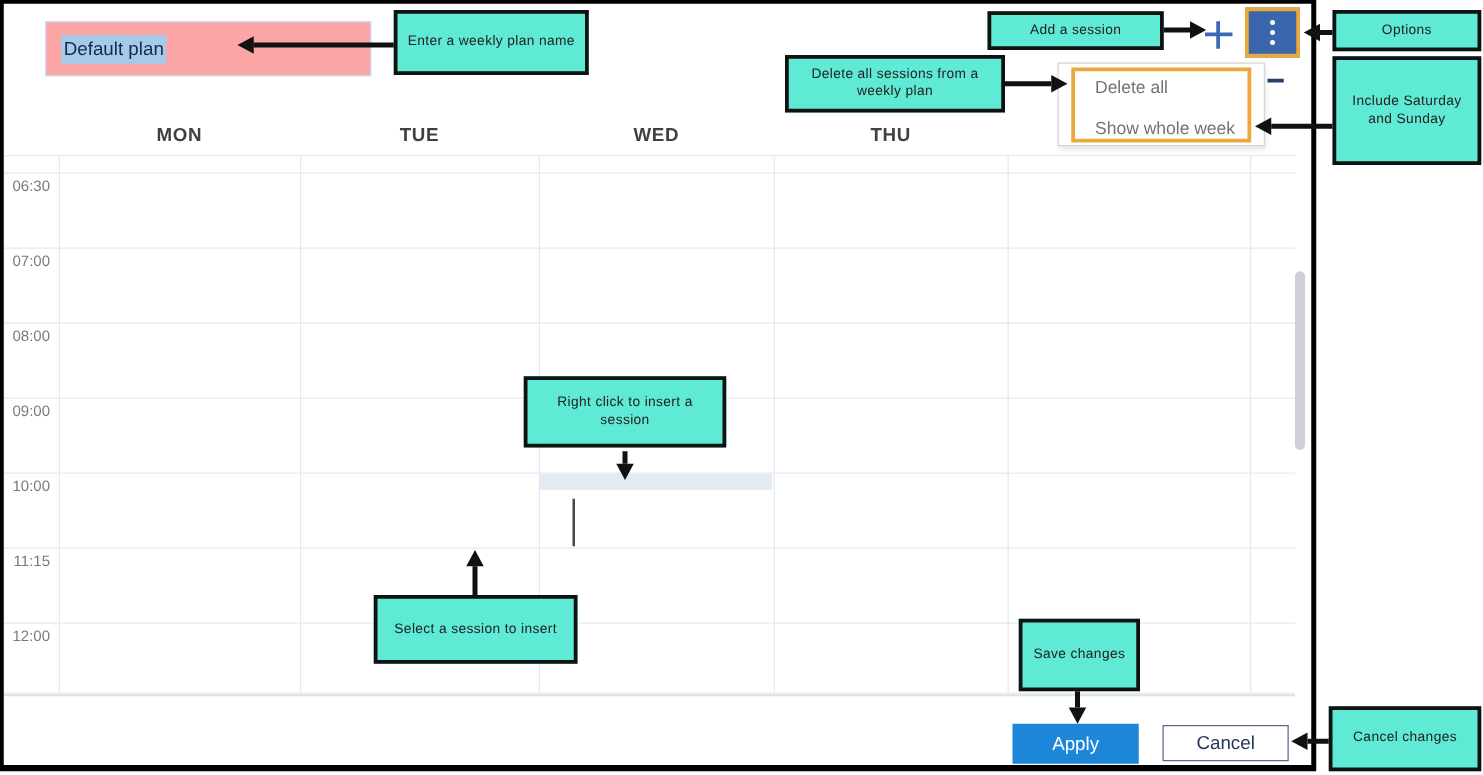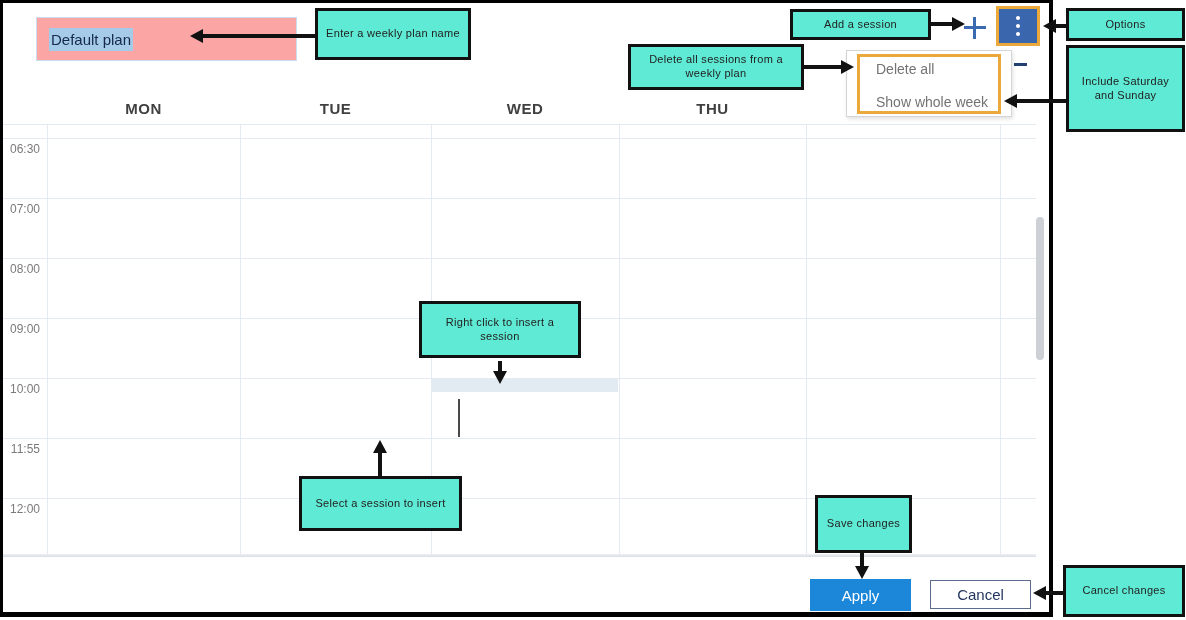--- a/index.html
+++ b/index.html
@@ -105,21 +105,21 @@
     <div class="vline" style="left:803px"></div>
     <div class="vline" style="left:997px"></div>
     <div class="grid-bottom"></div>
   </div>
 
   <div class="time-label" style="top:142px">06:30</div>
   <div class="time-label" style="top:202px">07:00</div>
   <div class="time-label" style="top:262px">08:00</div>
   <div class="time-label" style="top:322px">09:00</div>
   <div class="time-label" style="top:382px">10:00</div>
-  <div class="time-label" style="top:442px">11:55</div>
+  <div class="time-label" style="top:442px">11:15</div>
   <div class="time-label" style="top:502px">12:00</div>
 
   <div class="day-header" style="left:47px;width:193px">MON</div>
   <div class="day-header" style="left:240px;width:191px">TUE</div>
   <div class="day-header" style="left:431px;width:188px">WED</div>
   <div class="day-header" style="left:619px;width:187px">THU</div>
   <div class="day-header" style="left:806px;width:194px">FRI</div>
 
   <div class="cell-highlight"></div>
 

